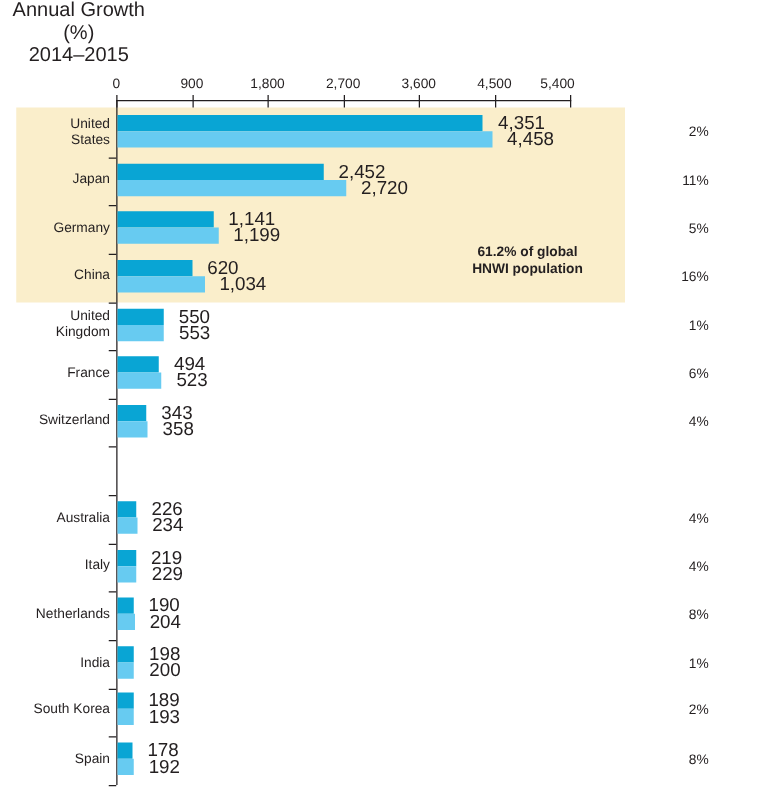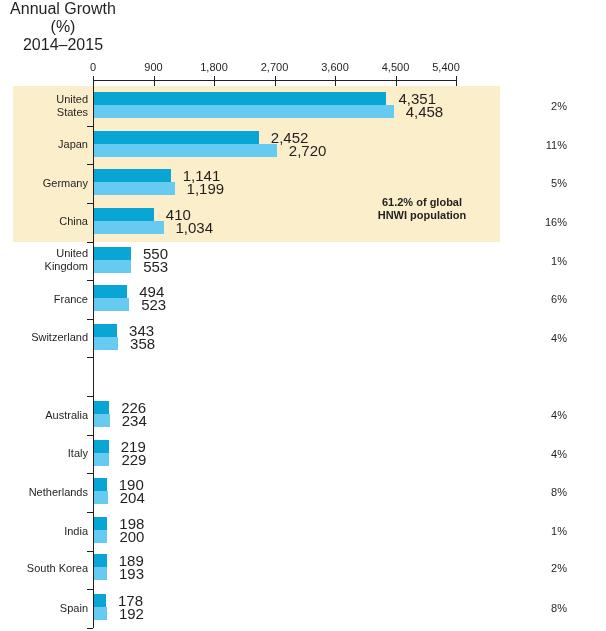--- a/index.html
+++ b/index.html
@@ -111,21 +111,21 @@
     <div class="val v1" style="left: 182.701px;">1,141</div>
     <div class="val v2" style="left: 186.599px;">1,199</div>
     <div class="growth">5%</div>
   </div>
     <div class="row" style="top: 202.92px;">
     <div class="country">
         <div>China</div>
       </div>
     <div class="bar b1" style="width: 59.8278px;"></div>
     <div class="bar b2" style="width: 69.5078px;"></div>
-    <div class="val v1" style="left: 165.828px;">410</div>
+    <div class="val v1" style="left: 165.828px;">620</div>
     <div class="val v2" style="left: 175.508px;">1,034</div>
     <div class="growth">16%</div>
   </div>
     <div class="row" style="top: 241.56px;">
     <div class="country">
         <div>United</div>
         <div>Kingdom</div>
       </div>
     <div class="bar b1" style="width: 36.9722px;"></div>
     <div class="bar b2" style="width: 37.1739px;"></div>

